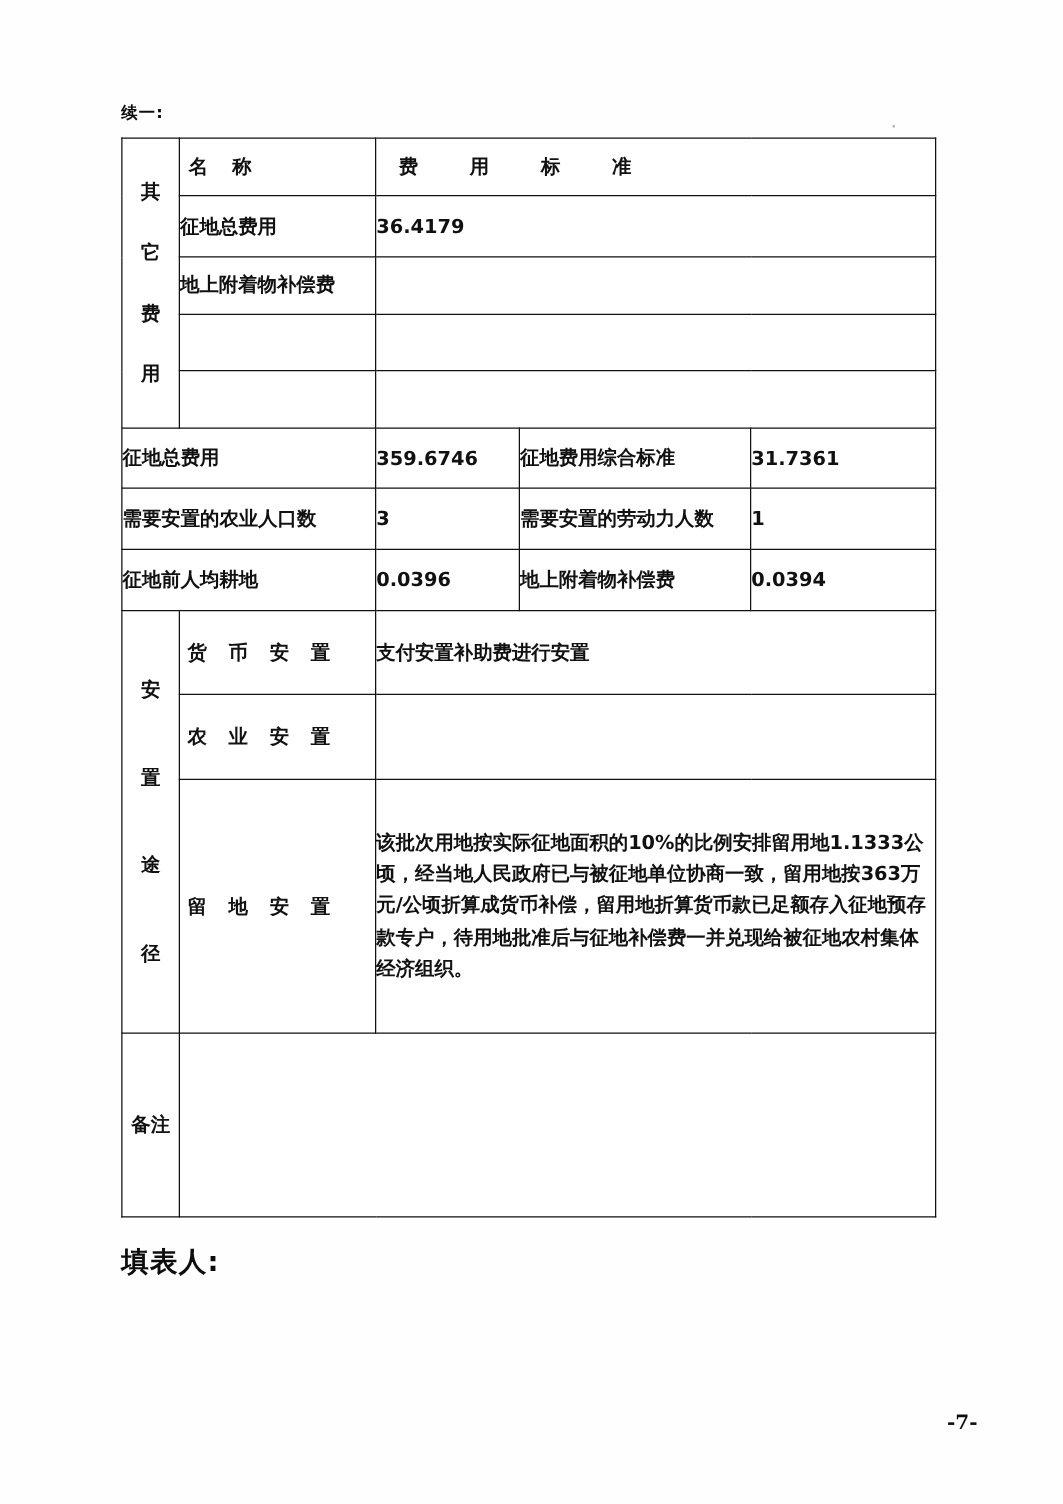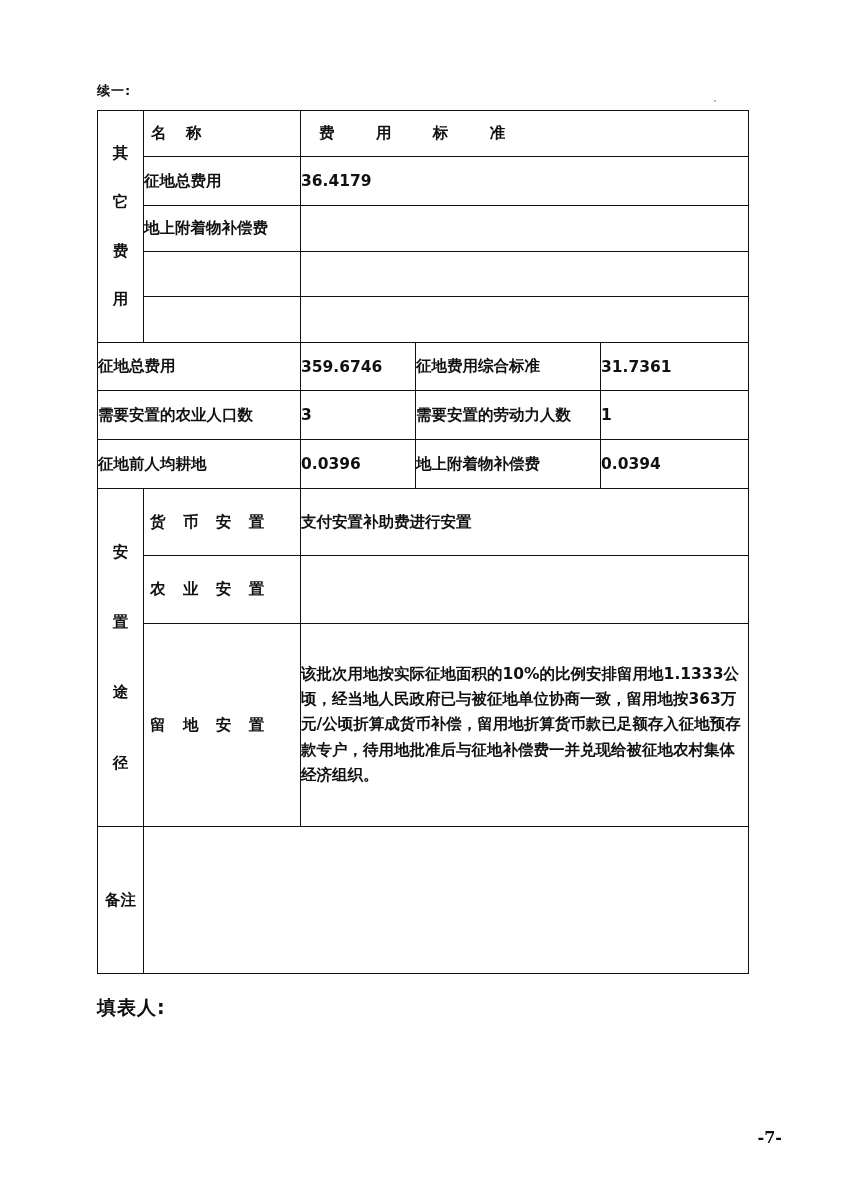--- a/index.html
+++ b/index.html
@@ -96,21 +96,21 @@
     text-justify: inter-ideograph;
   }
 
   .beizhu-cell { height: 146px; }
 
   
   .filler {
     position: absolute;
     left: 97px;
     top: 995px;
-    font-size: 19px;
+    font-size: 22px;
     font-weight: 700;
     letter-spacing: 1px;
     white-space: nowrap;
   }
   .pageno {
     position: absolute;
     left: 0;
     top: 1128px;
     width: 782px;
     text-align: right;

